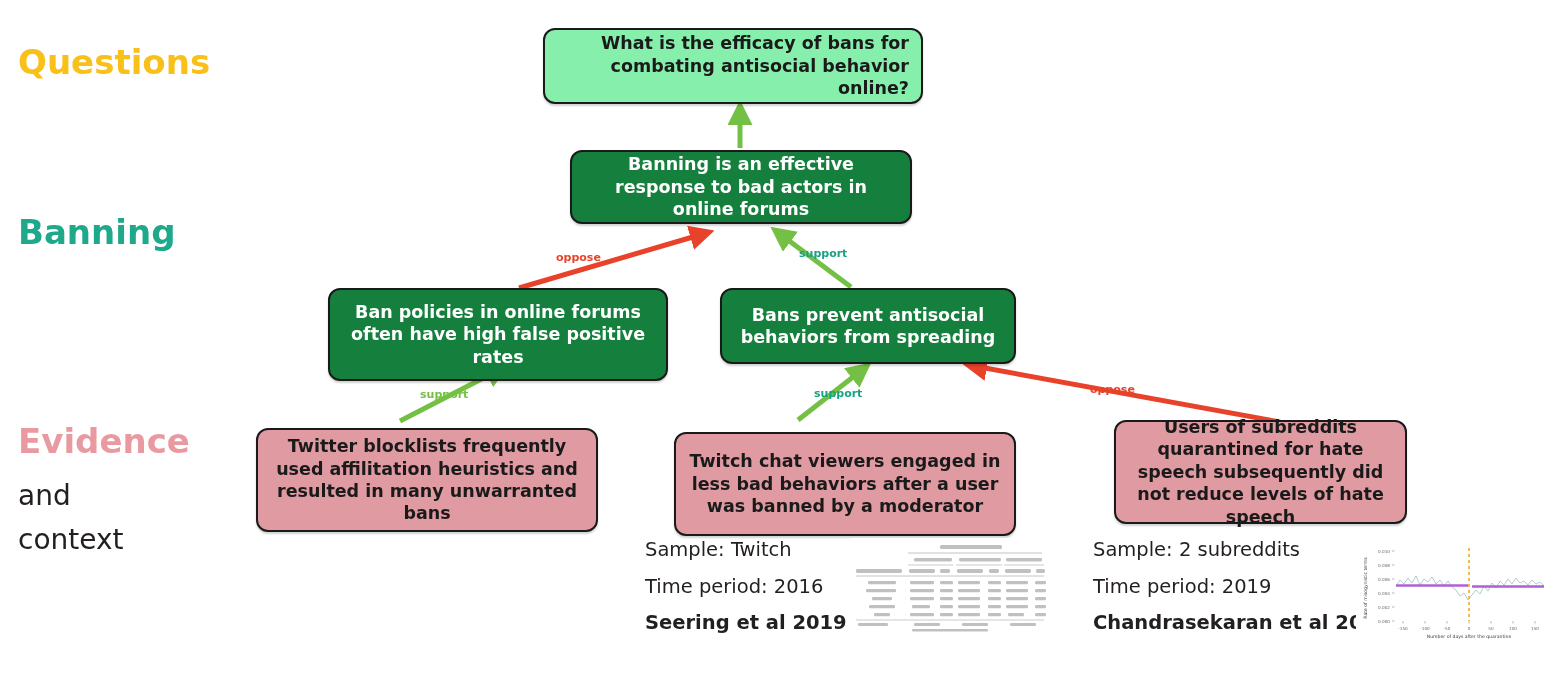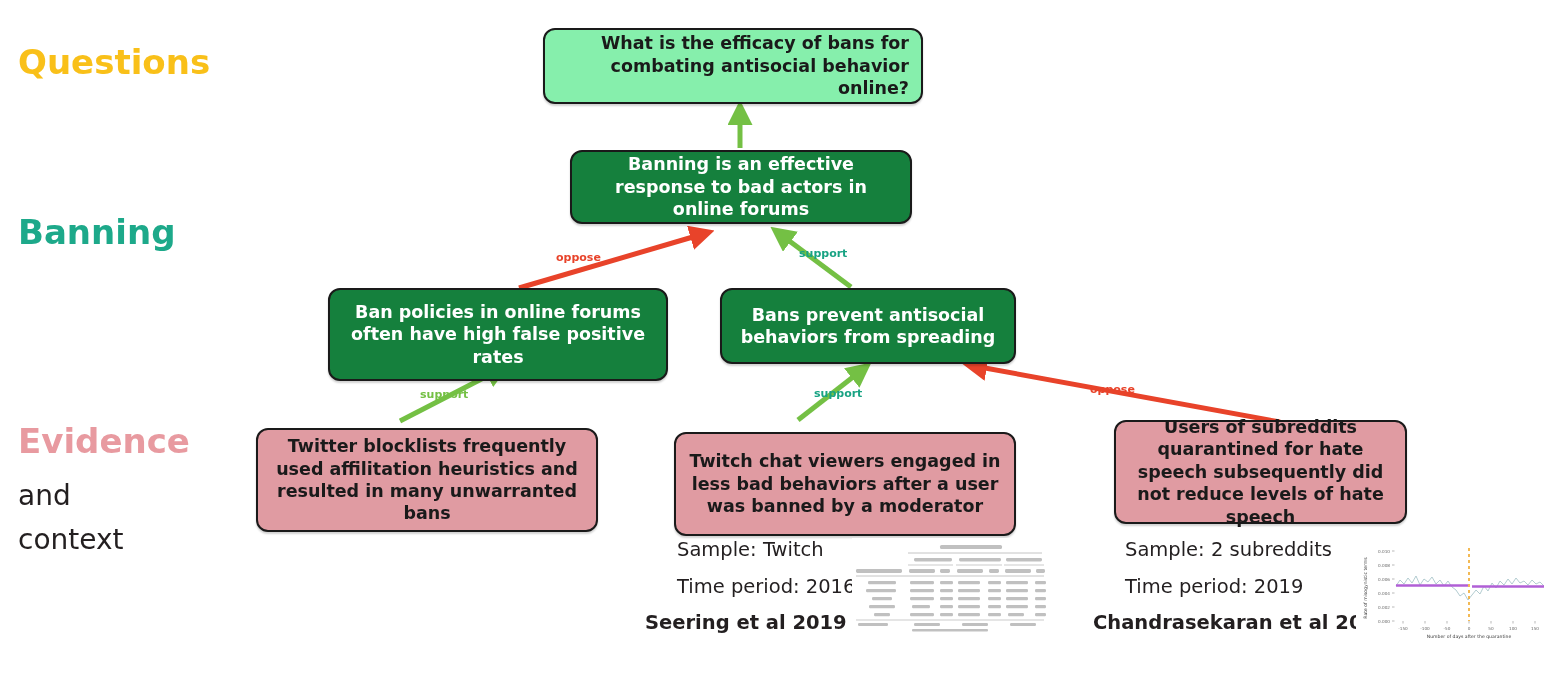--- a/index.html
+++ b/index.html
@@ -106,21 +106,21 @@
   #edgelabel-oppose-e3    { left: 1090px; top: 383px; color: #e8432a; }
 
   
   .context {
     position: absolute;
     font-size: 19.5px;
     line-height: 1.0;
     color: #231f20;
     white-space: nowrap;
   }
-  .context .line { margin-bottom: 17px; margin-left: 32px; }
+  .context .line { margin-bottom: 17px; }
   .context .cite { font-weight: bold; }
   #context-e2 { left: 645px;  top: 540px; }
   #context-e3 { left: 1093px; top: 540px; }
 
   
   .thumb {
     position: absolute;
     background: #ffffff;
     overflow: hidden;
   }

